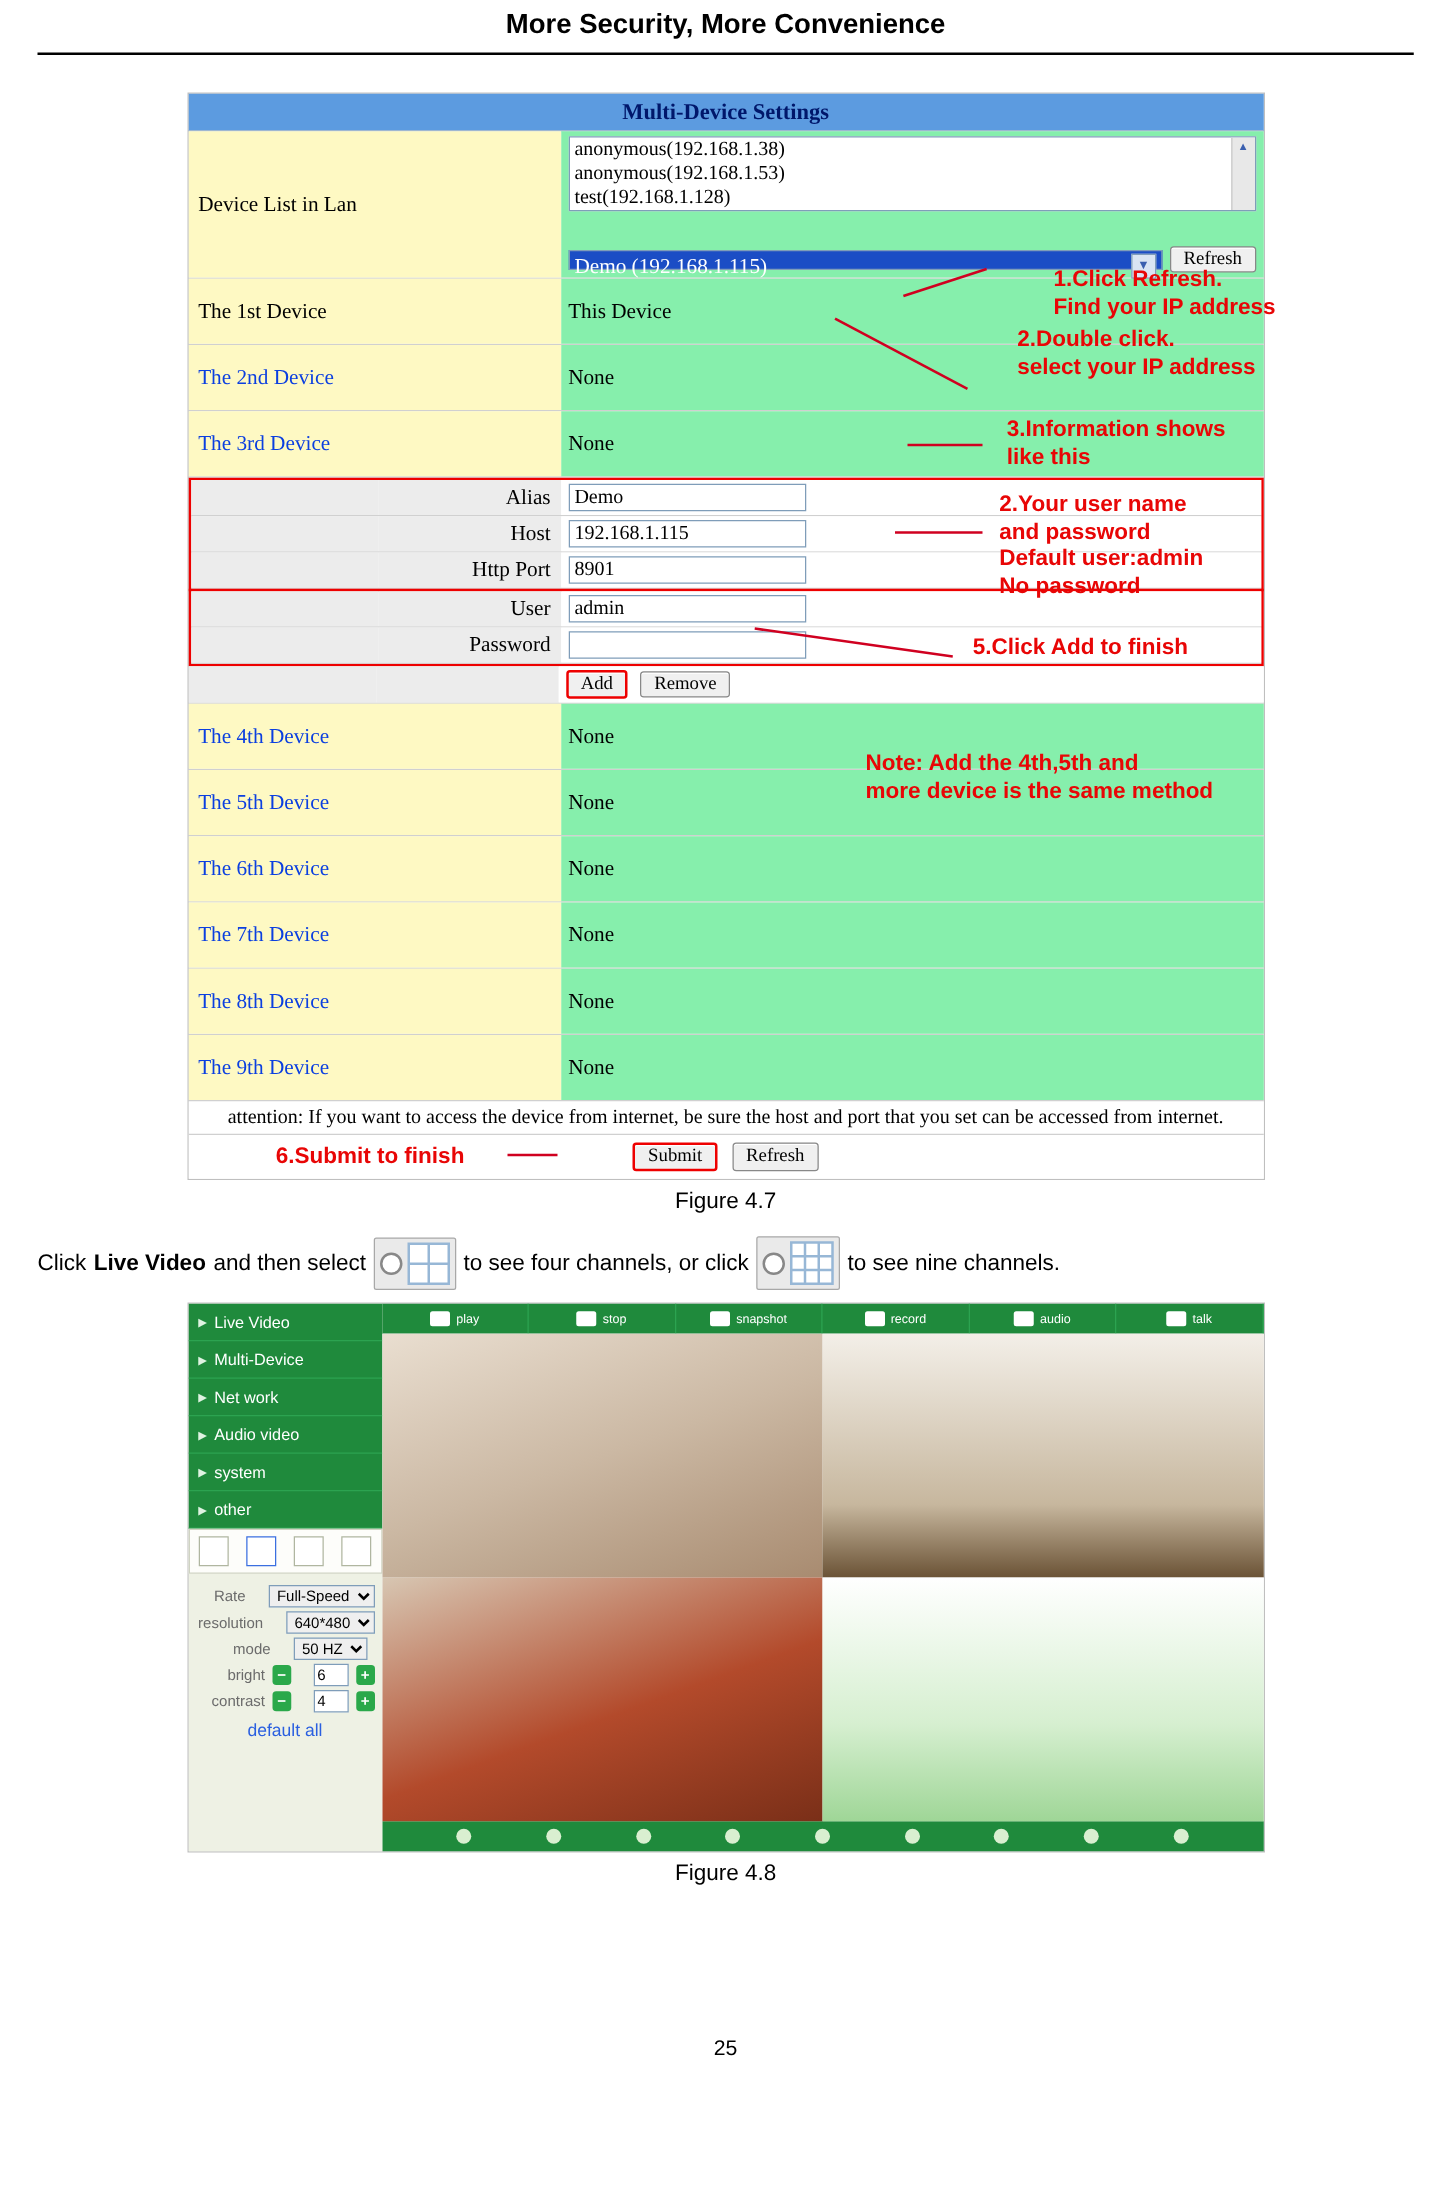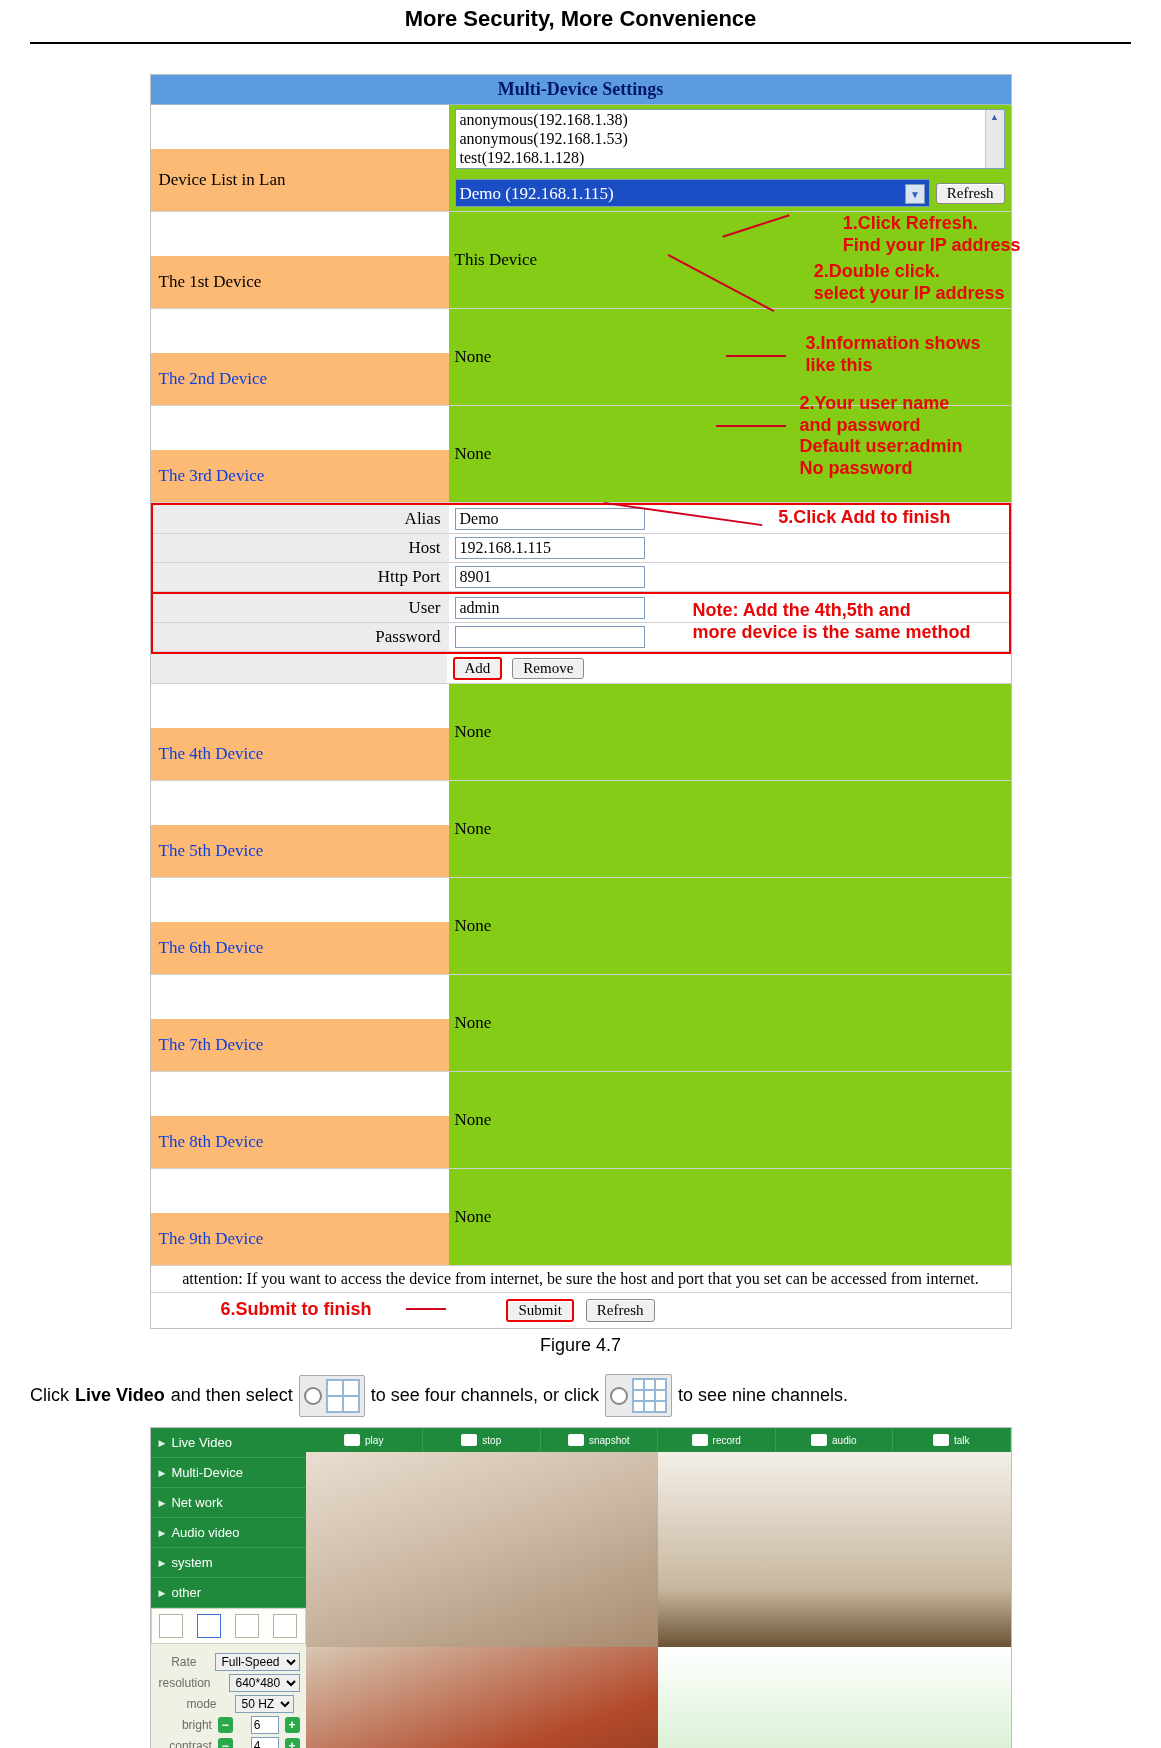--- a/index.html
+++ b/index.html
@@ -50,32 +50,31 @@
   .row {
     display: flex;
     border-bottom: 1px solid #d0d0d0;
     min-height: 30px;
     align-items: stretch;
     position: relative;
   }
   .row .col-l {
     width: 282px;
     padding: 16px 8px;
-    background: #fdba74;
+    background: #fef9c3;
     display: flex;
     align-items: center;
-    margin-top: 44px;
   }
   .row .col-r {
     flex: 1;
     padding: 4px 6px;
-    background: #84cc16;
+    background: #86efac;
     display: flex;
     align-items: center;
-    gap: 6px;
+    gap: 24px;
   }
   .link-blue { color: #0b3fe0; }
   .devlist-row .col-r {
     flex-direction: column;
     align-items: stretch;
     padding: 4px 6px;
   }
   .listbox {
     border: 1px solid #7f9db9;
     background: #fff;
@@ -99,22 +98,22 @@
     gap: 6px;
   }
   .dropdown {
     flex: 1;
     border: 1px solid #7f9db9;
     background: #1b4dc5;
     color: #fff;
     padding: 2px 4px;
     display: flex;
     justify-content: space-between;
-    align-items: flex-end;
-    height: 28px;
+    align-items: flex-start;
+    height: 16px;
     box-sizing: border-box;
   }
   .dropdown .dd-btn {
     width: 18px; height: 18px; background:#d9e4f3;
     border:1px solid #7f9db9; color:#3a5faf;
     display:flex; align-items:center; justify-content:center;
     font-size:10px;
   }
   .win-btn {
     background: #f0f0f0;

